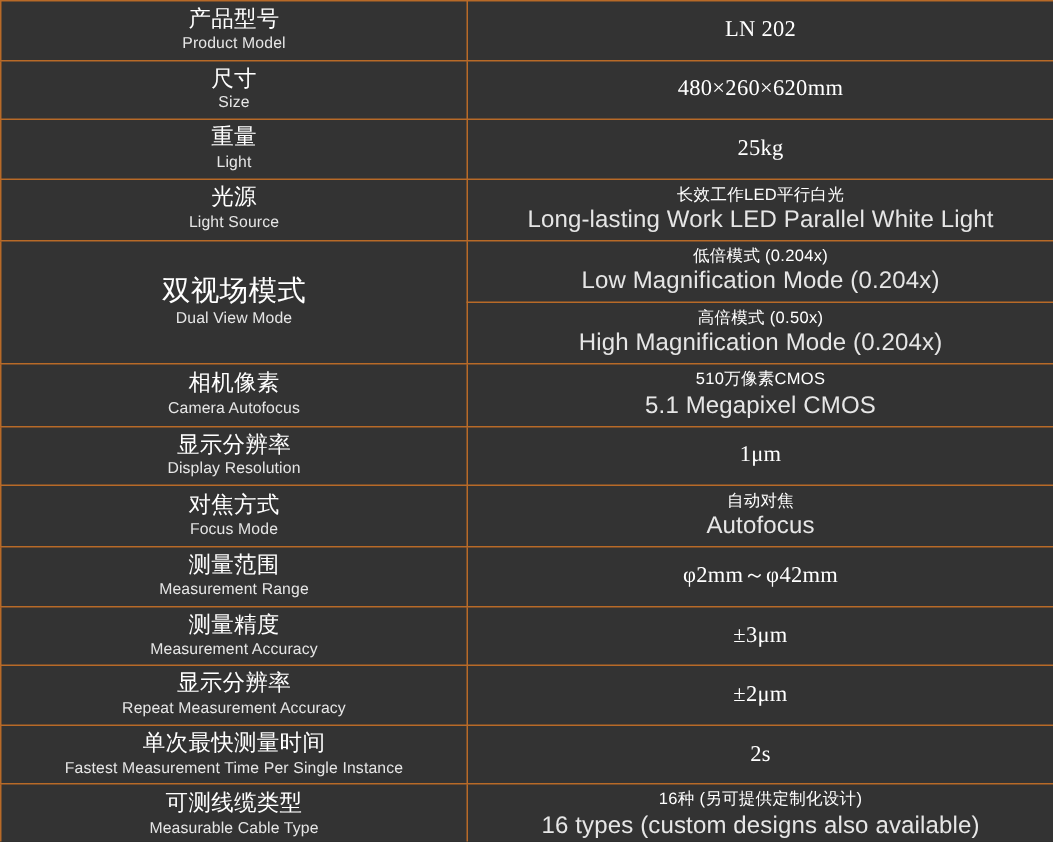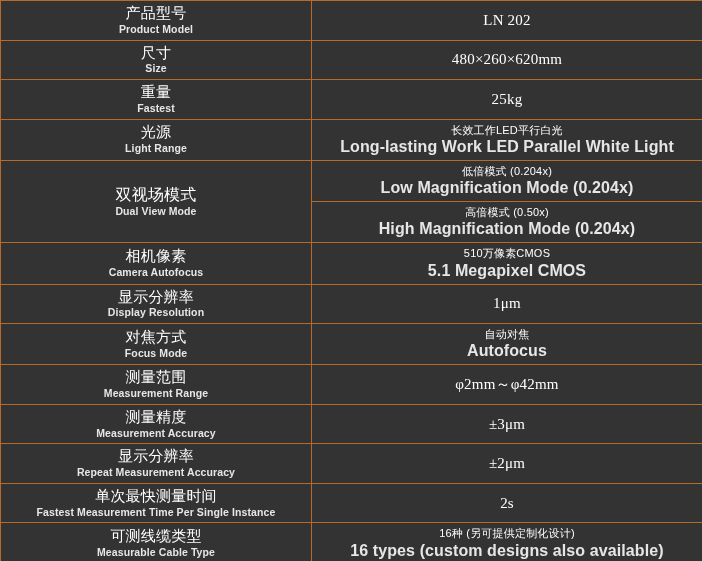--- a/index.html
+++ b/index.html
@@ -43,28 +43,27 @@
     color: #ffffff;
     letter-spacing: 0.2px;
     white-space: nowrap;
   }
   .en {
     font-size: 10.5px;
     color: #e6e6e6;
     letter-spacing: 0.1px;
     margin-top: 2px;
     white-space: nowrap;
-    font-weight: bold;
   }
   .value .cn { font-size: 11px; }
   .value .en { font-size: 16px; }
   .single .cn { font-size: 15px; font-family: Liberation Serif, serif; }
 
   
-  .row-dual-label .cn { font-size: 16px; }
+  .row-dual-label .cn { font-size: 19px; }
 </style>
 </head>
 <body>
 
 <table class="spec-table">
   <colgroup>
     <col class="c-label">
     <col class="c-value">
   </colgroup>
   <tbody>
@@ -91,34 +90,34 @@
         <td class="value single">
           <div class="cell-inner">
             <div class="cn">480×260×620mm</div>
           </div>
         </td>
       </tr>
       <tr>
         <td class="label">
           <div class="cell-inner">
             <div class="cn">重量</div>
-            <div class="en">Fastest</div>
+            <div class="en">Light</div>
           </div>
         </td>
         <td class="value single">
           <div class="cell-inner">
             <div class="cn">25kg</div>
           </div>
         </td>
       </tr>
       <tr>
         <td class="label">
           <div class="cell-inner">
             <div class="cn">光源</div>
-            <div class="en">Light Range</div>
+            <div class="en">Light Source</div>
           </div>
         </td>
         <td class="value">
           <div class="cell-inner">
             <div class="cn">长效工作LED平行白光</div>
             <div class="en">Long-lasting Work LED Parallel White Light</div>
           </div>
         </td>
       </tr>
       <tr>

